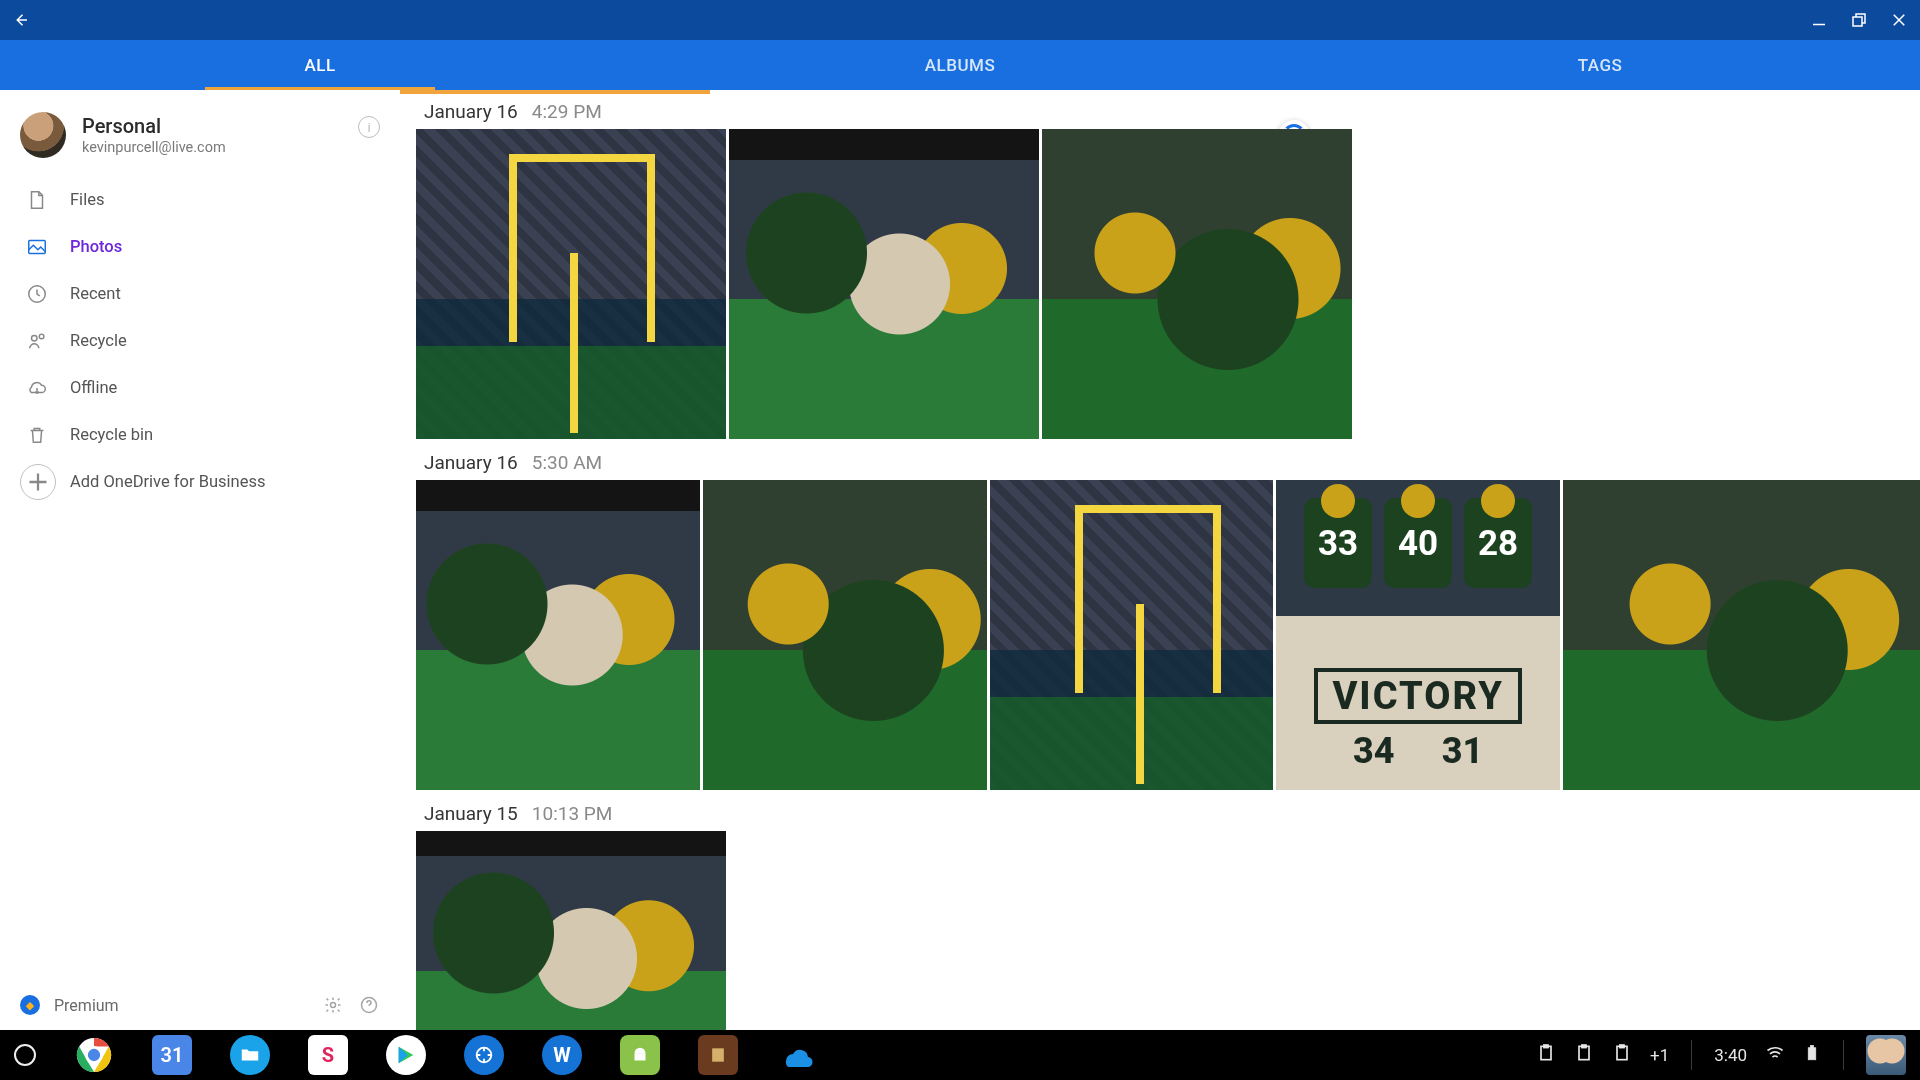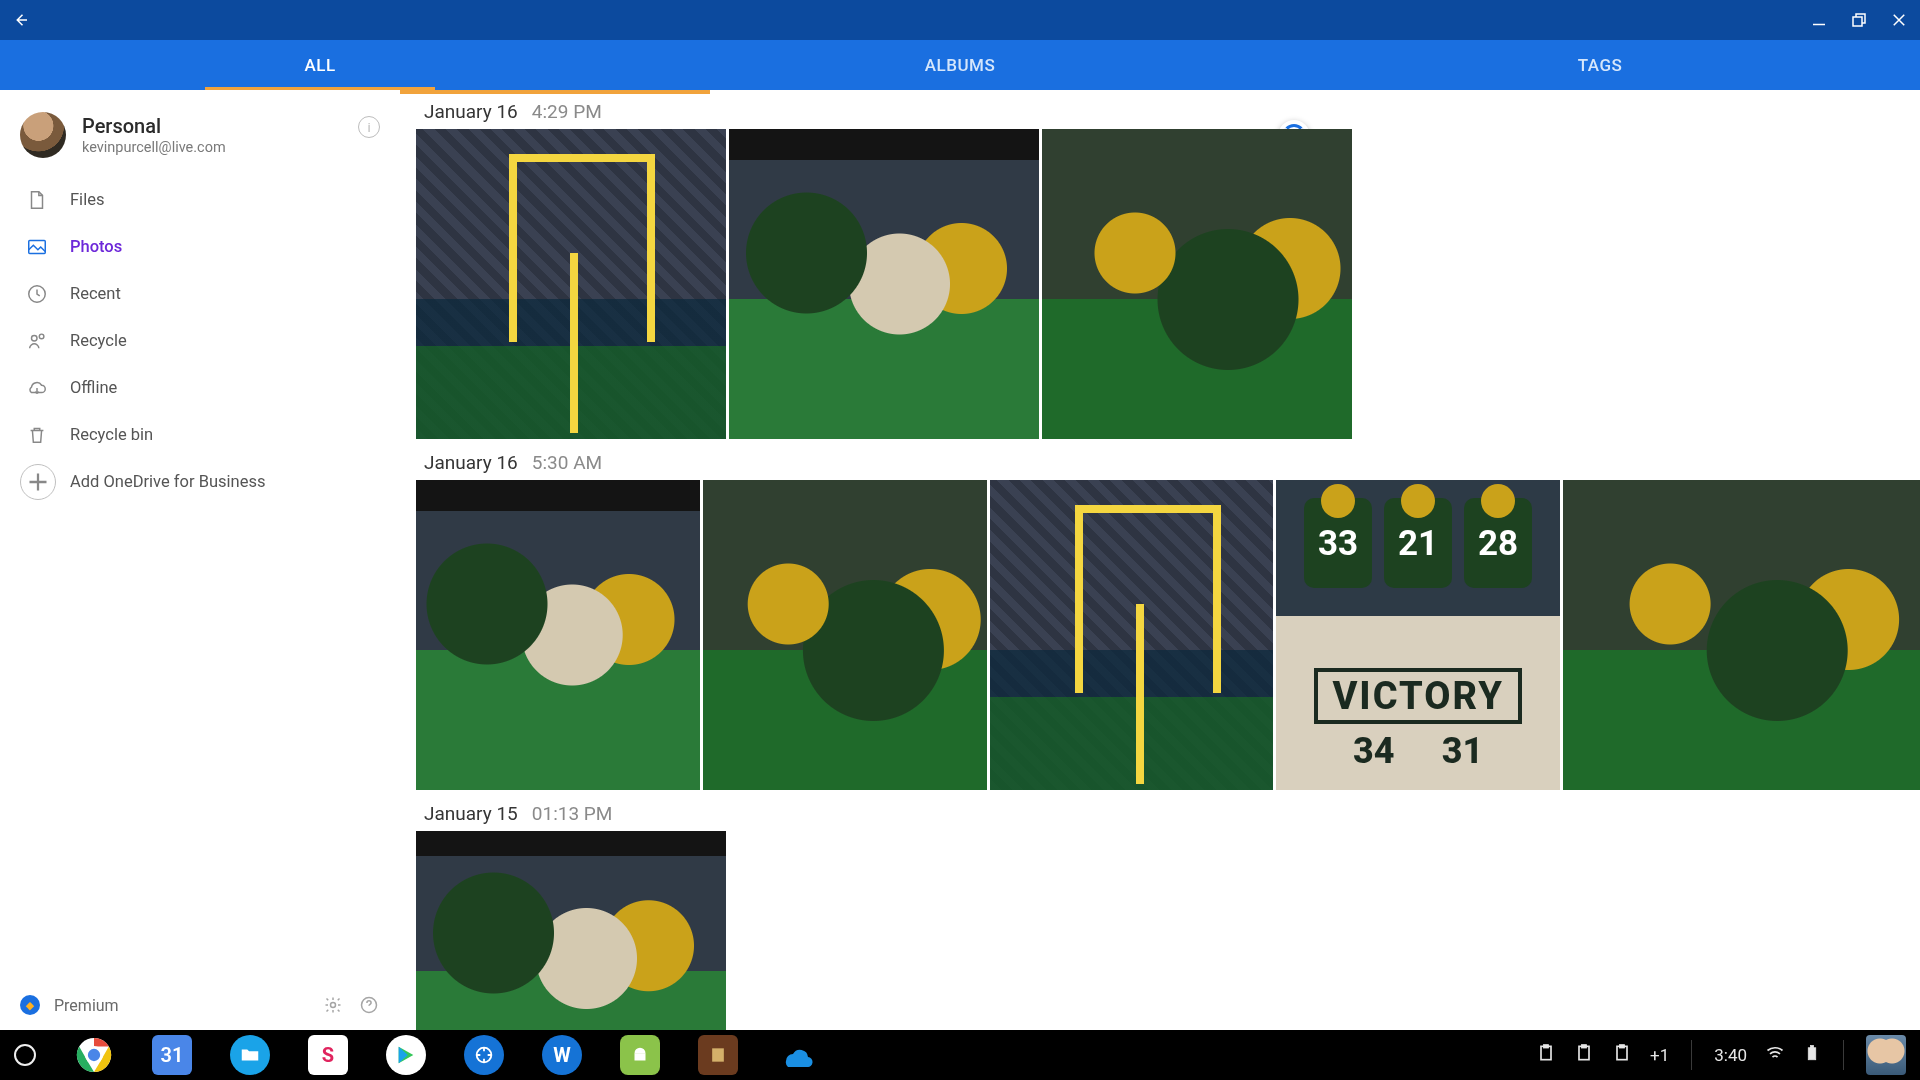--- a/index.html
+++ b/index.html
@@ -329,35 +329,35 @@
       <span class="date">January 16</span>
       <span class="time">5:30 AM</span>
     </div>
     <div class="row row2">
       <div class="thumb w310 t-players2" title="photo-players-celebrate-2"></div>
       <div class="thumb w310 t-players" title="photo-players-field-1"></div>
       <div class="thumb w310 t-stadium t-goalpost" title="photo-stadium-goalpost-2"></div>
       <div class="thumb w310 t-victory" title="photo-victory-card">
         <div class="vtop">
           <div class="jersey">33</div>
-          <div class="jersey">21</div>
+          <div class="jersey">40</div>
           <div class="jersey">28</div>
         </div>
         <div class="vword">VICTORY</div>
         <div class="vscore">
           <span>34</span>
           <span>31</span>
         </div>
       </div>
       <div class="thumb w390 t-players" title="photo-players-huddle-2"></div>
     </div>
 
     <div class="group-header">
       <span class="date">January 15</span>
-      <span class="time">01:13 PM</span>
+      <span class="time">10:13 PM</span>
     </div>
     <div class="row row3">
       <div class="thumb w310 t-players2" title="photo-players-talk-1"></div>
     </div>
   </main>
 </div>
 
 <div class="taskbar">
   <div class="appico" style="border:2px solid #eee;width:22px;height:22px"></div>
   <div class="appico">

